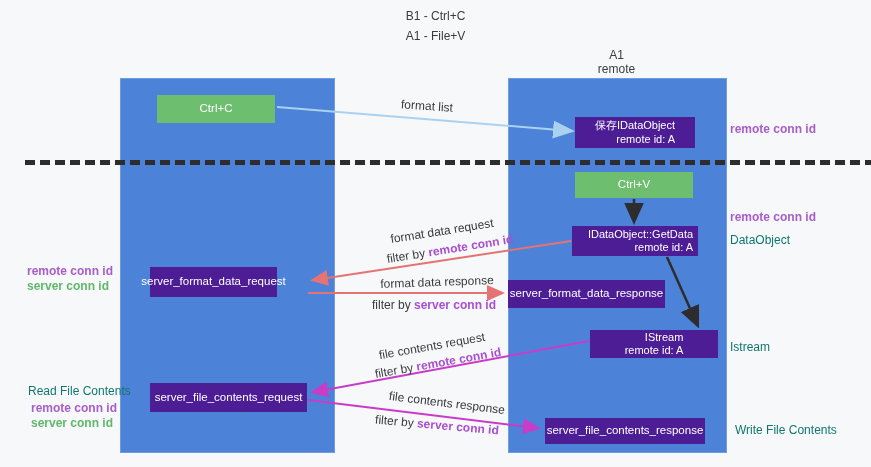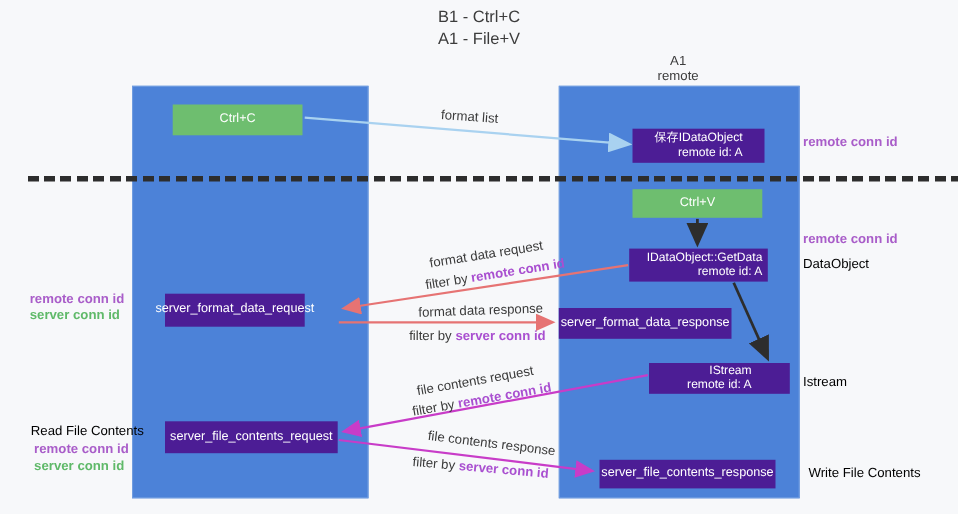--- a/index.html
+++ b/index.html
@@ -4,21 +4,21 @@
 <style>
   html,body{margin:0;padding:0;background:#f7f8fa;}
   .canvas{
     position:relative;width:871px;height:467px;
     background:#f7f8fa;overflow:hidden;
     font-family:"Liberation Sans",sans-serif;color:#3a3a3a;
   }
   .abs{position:absolute;}
   .title{
     left:0;right:0;top:6px;text-align:center;
-    font-size:15px;line-height:20px;color:#3c3c3c;
+    font-size:12px;line-height:20px;color:#3c3c3c;
   }
   .lane{
     background:#4c82d8;border:1px solid #6f9ce0;
   }
   .lane-left{left:120px;top:78px;width:213px;height:373px;}
   .lane-right{left:508px;top:78px;width:217px;height:373px;}
   .lane-header{
     text-align:center;font-size:12px;line-height:14px;color:#3c3c3c;
   }
   .dashed-line{
@@ -29,21 +29,21 @@
     display:flex;align-items:center;justify-content:center;
     text-align:right;color:#ffffff;font-size:11.5px;line-height:13.5px;
     box-sizing:border-box;white-space:pre-line;
   }
   .node-green{background:#6ebe6f;}
   .node-orange{background:#4c1d95;}
   .side-label{font-size:12px;line-height:15px;white-space:nowrap;}
   .bold{font-weight:bold;}
   .purple{color:#a95dc9;}
   .green-text{color:#5fb969;}
-  .dark{color:#000000;}
+  .dark{color:#0f766e;}
   .arrow-label{
     font-size:12px;color:#3a3a3a;white-space:nowrap;
     transform-origin:center;
   }
   .arrow-label .hl{font-weight:bold;color:#a94fd0;}
   svg.arrows{left:0;top:0;pointer-events:none;}
 </style>
 </head>
 <body>
 

